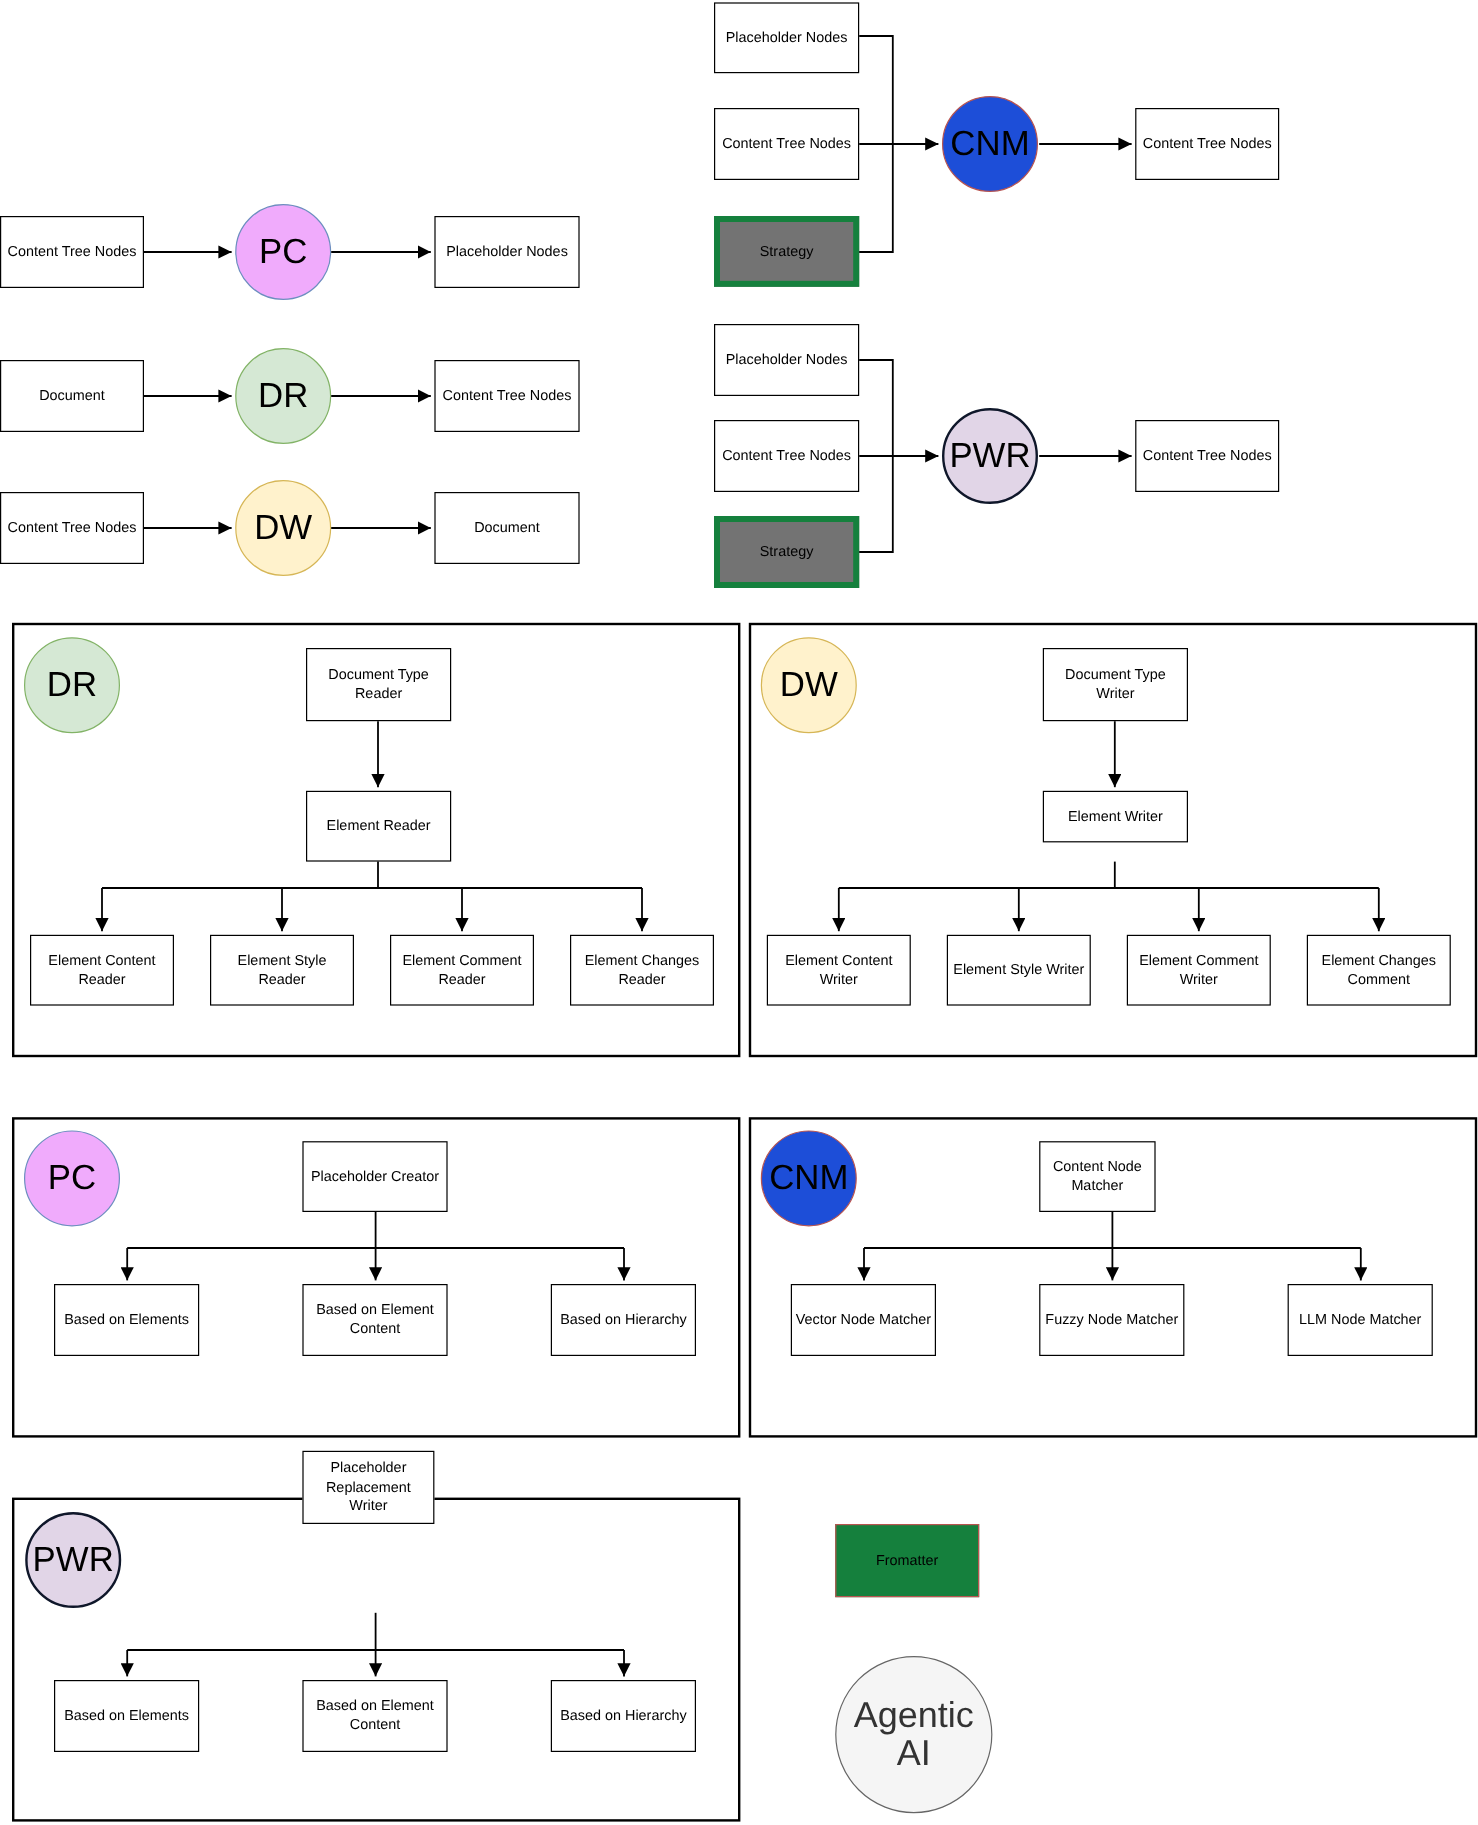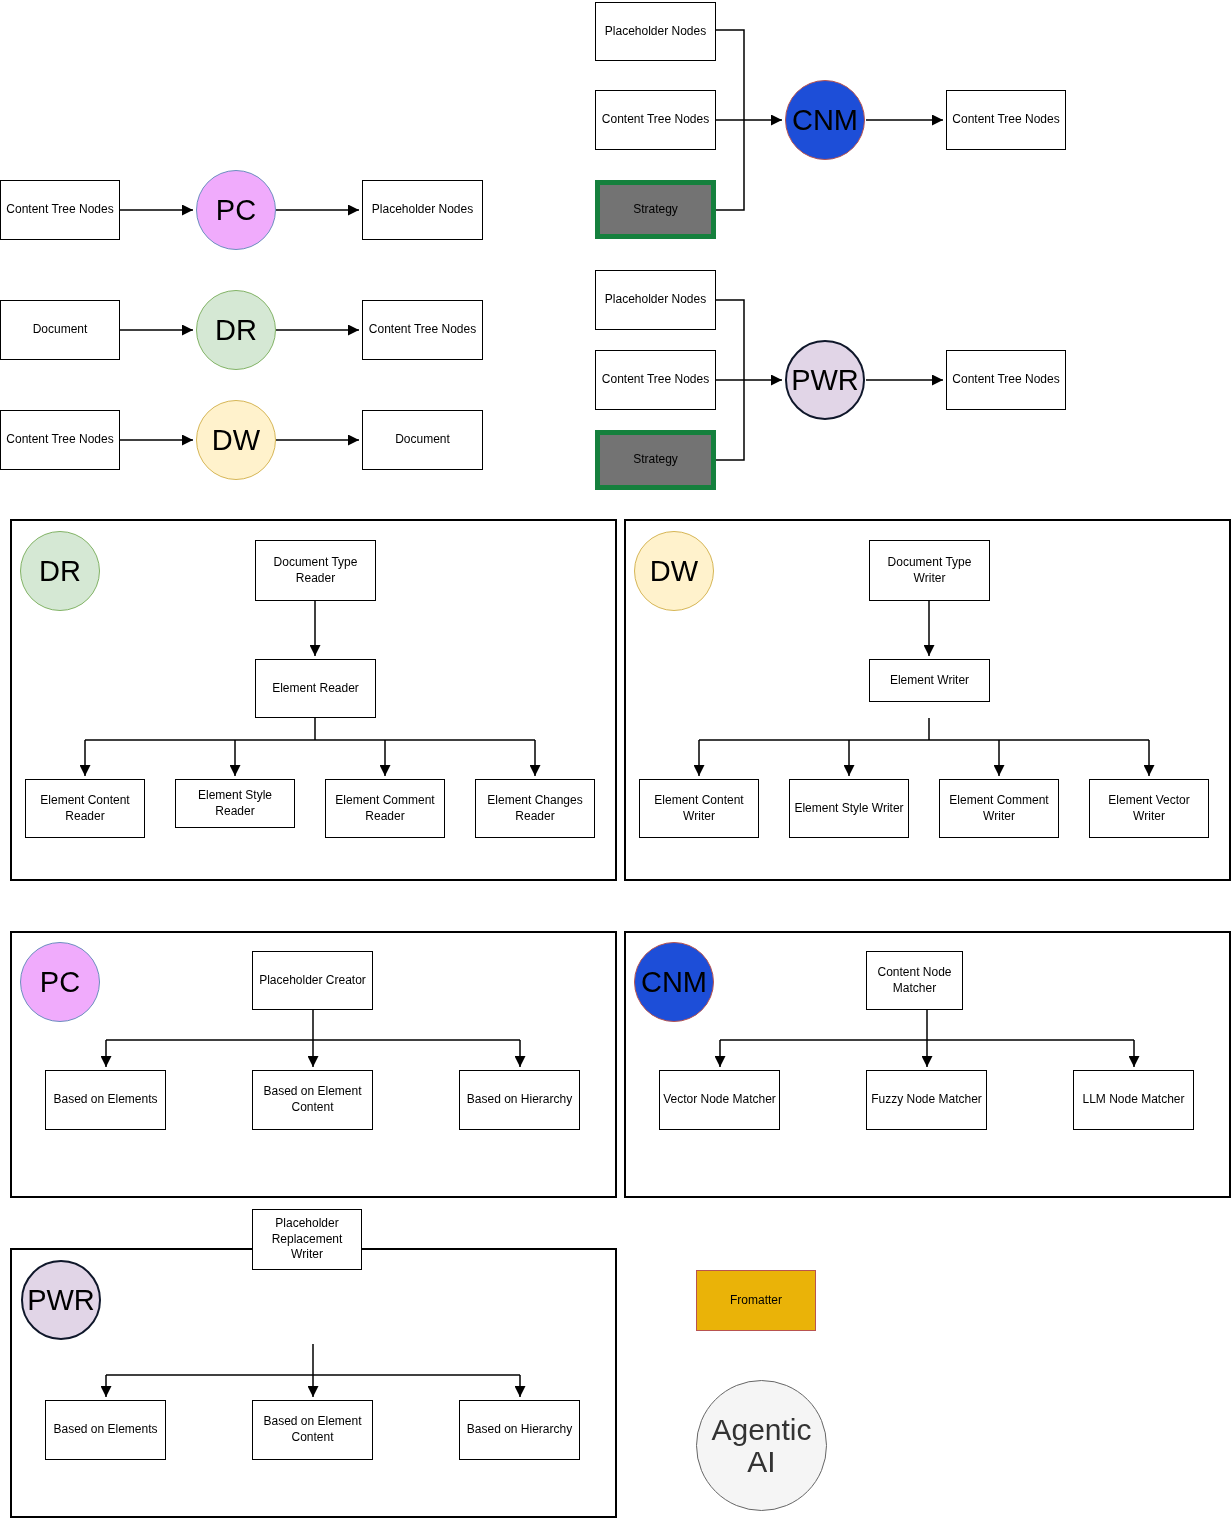--- a/index.html
+++ b/index.html
@@ -17,21 +17,21 @@
     position:absolute;border-radius:50%;display:flex;align-items:center;justify-content:center;
     font-size:29px;box-sizing:border-box;text-align:center;line-height:1.05;
   }
   .c-blue  {background:#f0abfc;border:1px solid #6c8ebf;}
   .c-green {background:#d5e8d4;border:1px solid #82b366;}
   .c-yellow{background:#fff2cc;border:1px solid #d6b656;}
   .c-red   {background:#1d4ed8;border:1px solid #b85450;}
   .c-purple{background:#e1d5e7;border:2px solid #0f172a;}
   .c-gray  {background:#f5f5f5;border:1px solid #666666;font-size:30px;color:#333;}
   .b-yellow{background:#737373;border:5px solid #15803d;}
-  .b-pink  {background:#eab308;border:1px solid #b85450;}
+  .b-pink  {background:#15803d;border:1px solid #b85450;}
   #wires{position:absolute;left:0;top:0;pointer-events:none;}
 </style>
 </head>
 <body>
 
 <div id="canvas">
 
   <div class="nbox" style="left:0px;top:180px;width:120px;height:60px">Content Tree Nodes</div>
   <div class="circle c-blue" style="left:196px;top:170px;width:80px;height:80px">PC</div>
   <div class="nbox" style="left:362px;top:180px;width:121px;height:60px">Placeholder Nodes</div>
@@ -54,32 +54,32 @@
   <div class="nbox" style="left:595px;top:350px;width:121px;height:60px">Content Tree Nodes</div>
   <div class="nbox b-yellow" style="left:595px;top:430px;width:121px;height:60px">Strategy</div>
   <div class="circle c-purple" style="left:785px;top:340px;width:80px;height:80px">PWR</div>
   <div class="nbox" style="left:946px;top:350px;width:120px;height:60px">Content Tree Nodes</div>
 
   <div class="panel" style="left:10px;top:519px;width:607px;height:362px"></div>
   <div class="circle c-green" style="left:20px;top:531px;width:80px;height:80px">DR</div>
   <div class="nbox" style="left:255px;top:540px;width:121px;height:61px">Document Type Reader</div>
   <div class="nbox" style="left:255px;top:659px;width:121px;height:59px">Element Reader</div>
   <div class="nbox" style="left:25px;top:779px;width:120px;height:59px">Element Content Reader</div>
-  <div class="nbox" style="left:175px;top:779px;width:120px;height:49px">Element Style Reader</div>
+  <div class="nbox" style="left:175px;top:779px;width:120px;height:59px">Element Style Reader</div>
   <div class="nbox" style="left:325px;top:779px;width:120px;height:59px">Element Comment Reader</div>
   <div class="nbox" style="left:475px;top:779px;width:120px;height:59px">Element Changes Reader</div>
 
   <div class="panel" style="left:624px;top:519px;width:607px;height:362px"></div>
   <div class="circle c-yellow" style="left:634px;top:531px;width:80px;height:80px">DW</div>
   <div class="nbox" style="left:869px;top:540px;width:121px;height:61px">Document Type Writer</div>
   <div class="nbox" style="left:869px;top:659px;width:121px;height:43px">Element Writer</div>
   <div class="nbox" style="left:639px;top:779px;width:120px;height:59px">Element Content Writer</div>
   <div class="nbox" style="left:789px;top:779px;width:120px;height:59px">Element Style Writer</div>
   <div class="nbox" style="left:939px;top:779px;width:120px;height:59px">Element Comment Writer</div>
-  <div class="nbox" style="left:1089px;top:779px;width:120px;height:59px">Element Vector Writer</div>
+  <div class="nbox" style="left:1089px;top:779px;width:120px;height:59px">Element Changes Comment</div>
 
   <div class="panel" style="left:10px;top:931px;width:607px;height:267px"></div>
   <div class="circle c-blue" style="left:20px;top:942px;width:80px;height:80px">PC</div>
   <div class="nbox" style="left:252px;top:951px;width:121px;height:59px">Placeholder Creator</div>
   <div class="nbox" style="left:45px;top:1070px;width:121px;height:60px">Based on Elements</div>
   <div class="nbox" style="left:252px;top:1070px;width:121px;height:60px">Based on Element Content</div>
   <div class="nbox" style="left:459px;top:1070px;width:121px;height:60px">Based on Hierarchy</div>
 
   <div class="panel" style="left:624px;top:931px;width:607px;height:267px"></div>
   <div class="circle c-red" style="left:634px;top:942px;width:80px;height:80px">CNM</div>

